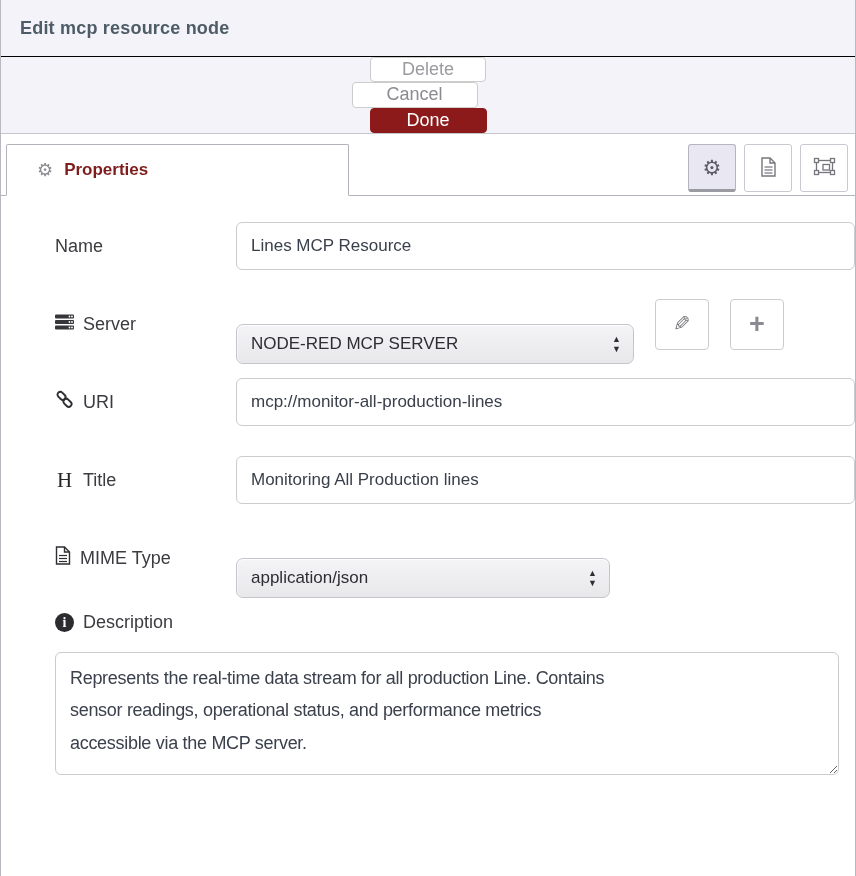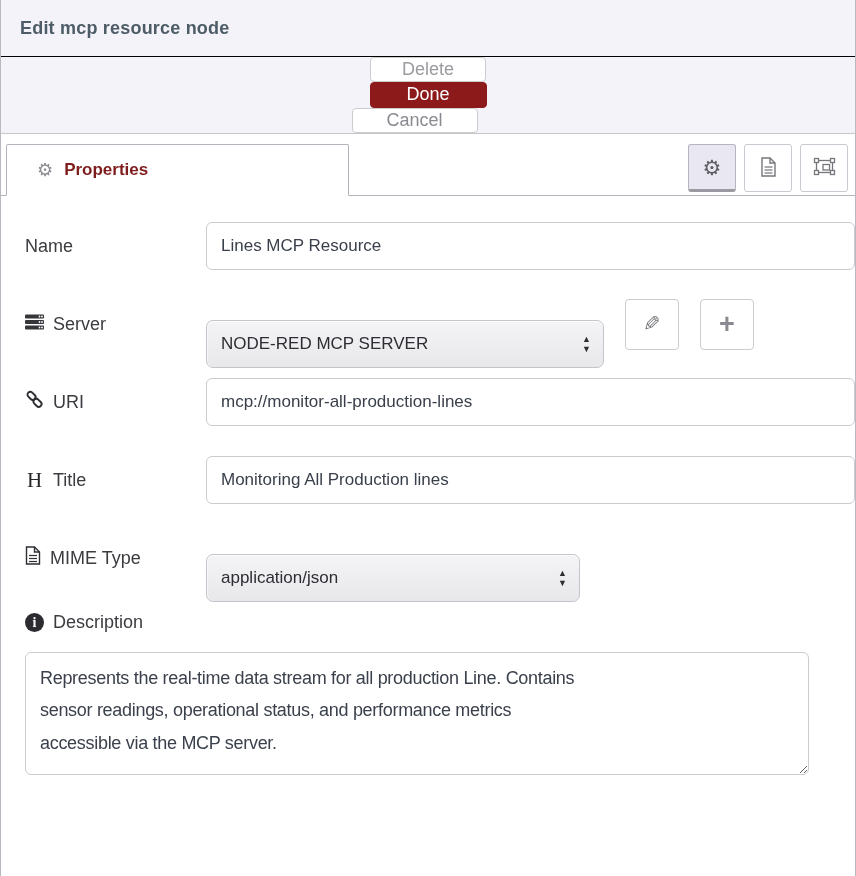--- a/index.html
+++ b/index.html
@@ -42,33 +42,33 @@
   .tab-gear { font-size:18px; color:#8d8d93; line-height:1; }
   .tab-label { font-weight:bold; font-size:17px; color:#7f1d1d; }
   .tab-buttons { position:absolute; right:7px; bottom:3px; display:flex; gap:8px; }
   .icon-btn {
     width:48px; height:48px; background:#fff; border:1px solid #c9c9d1; border-radius:3px;
     display:flex; align-items:center; justify-content:center; color:#6f6f76; cursor:pointer; padding:0;
   }
   .icon-btn.active { background:#e9e7f1; border-color:#b5b5bd; border-bottom:3px solid #9a9aa2; }
   .icon-btn .gear-glyph { font-size:21px; color:#5d5d64; line-height:1; }
   
-  .content { padding:26px 0 0 24px; }
+  .content { padding:26px 0 0 54px; }
   .frow { display:flex; align-items:center; height:48px; margin-bottom:30px; }
   .flabel {
     width:181px; flex:none; display:flex; align-items:center; gap:9px;
     font-size:18px; color:#3b3b40;
   }
   .flabel svg { flex:none; }
   .tinput {
     width:650px; height:48px; border:1px solid #ccc; border-radius:6px;
     padding:0 14px; font-family:inherit; font-size:17px; color:#3a404b; background:#fff; outline:none;
   }
   .select {
-    height:48px; border:1px solid #c4c4cc; border-radius:7px; cursor:pointer;
+    height:40px; border:1px solid #c4c4cc; border-radius:7px; cursor:pointer;
     background:linear-gradient(180deg,#f4f4f6 0%,#e8e8eb 100%);
     box-shadow: inset 0 1px 0 rgba(255,255,255,.9), inset 1px 0 0 rgba(255,255,255,.5);
     display:flex; align-items:center; justify-content:space-between;
     padding:0 12px 0 14px; font-size:17px; color:#2d2d33;margin-top:40px;
   }
   .select-server { width:398px; }
   .select-mime { width:374px; }
   .arrows { display:flex; flex-direction:column; align-items:center; gap:3px; }
   .arrows span { font-size:9px; line-height:7px; color:#2d2d33; }
   .sbtn {
@@ -97,22 +97,22 @@
 
 <div class="app">
 
   <div class="header">
     <div class="header-title">Edit mcp resource node</div>
   </div>
 
   <div class="toolbar">
     <button class="btn btn-delete">Delete</button>
     <div class="spacer"></div>
+    <button class="btn btn-cancel">Cancel</button>
     <button class="btn btn-done">Done</button>
-    <button class="btn btn-cancel">Cancel</button>
   </div>
 
   <div class="tabrow">
     <div class="tab">
       <span class="tab-gear">⚙︎</span>
       <span class="tab-label">Properties</span>
     </div>
     <div class="tab-buttons">
       <button class="icon-btn active">
         <span class="gear-glyph">⚙︎</span>

